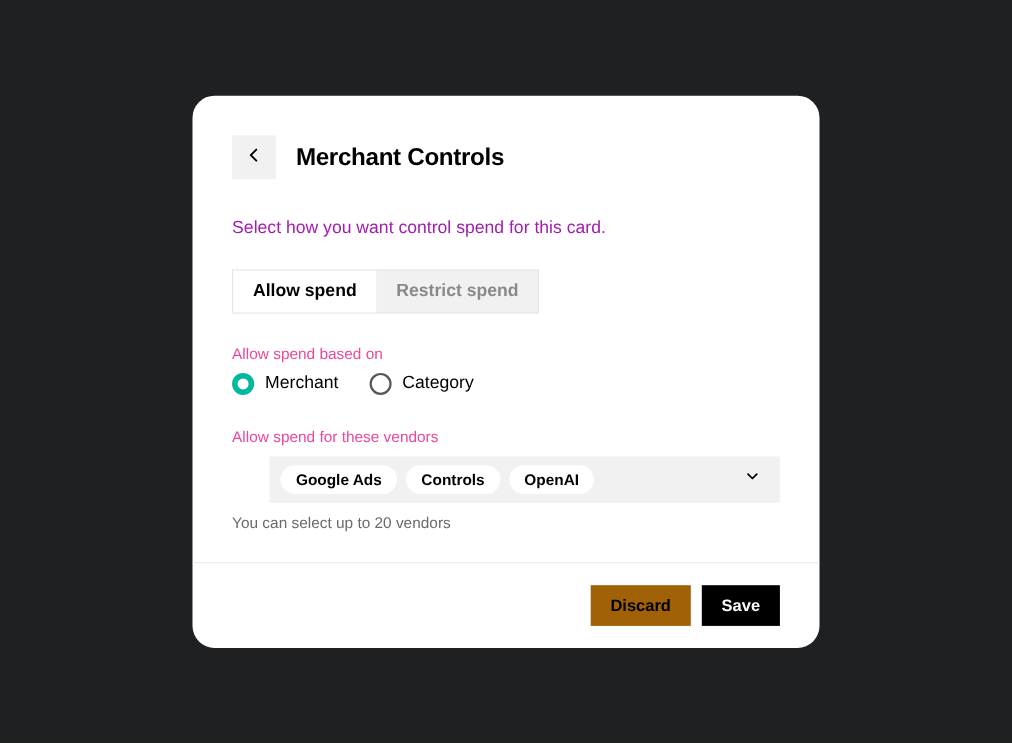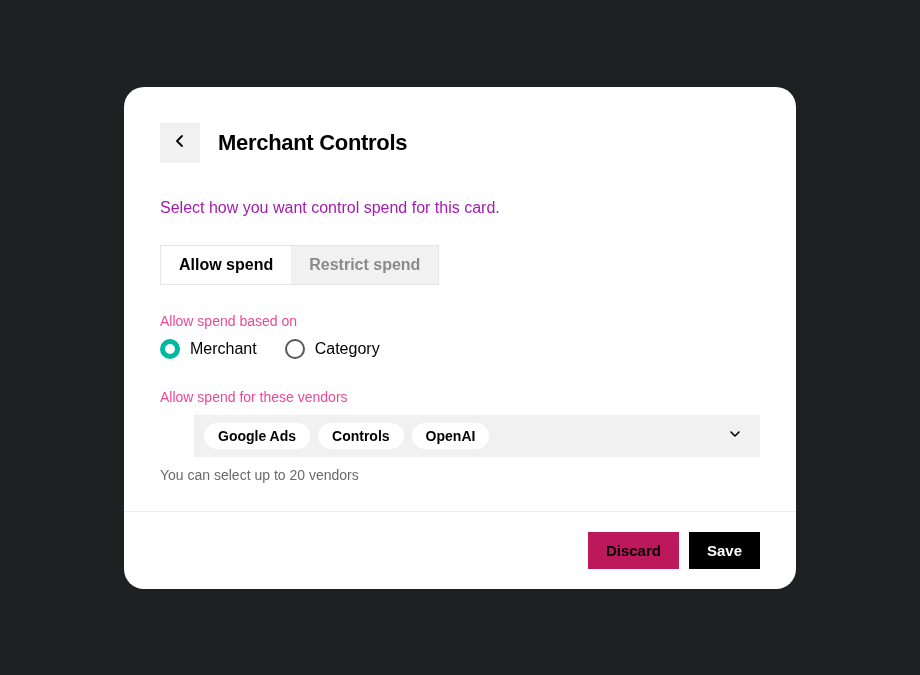--- a/index.html
+++ b/index.html
@@ -11,21 +11,21 @@
       font-family: -apple-system, BlinkMacSystemFont, "Segoe UI", Helvetica, Arial, sans-serif;
       background: #1e2021;
       width: 920px;
       height: 675px;
       display: flex;
       align-items: center;
       justify-content: center;
     }
     .modal {
       background: #fff;
-      width: 672px;
+      width: 570px;
       border-radius: 20px;
       overflow: hidden;
     }
     .modal-body {
       padding: 36px 36px 28px 36px;
     }
     .header {
       display: flex;
       align-items: center;
       gap: 18px;
@@ -144,21 +144,21 @@
       gap: 10px;
     }
     .btn {
       padding: 10px 18px;
       font-size: 15px;
       font-weight: 600;
       border: none;
       cursor: pointer;
     }
     .btn-secondary {
-      background: #be185d;
+      background: #a16207;
       color: #000;
     }
     .btn-primary {
       background: #000;
       color: #fff;
     }
   </style>
 </head>
 <body>
 

